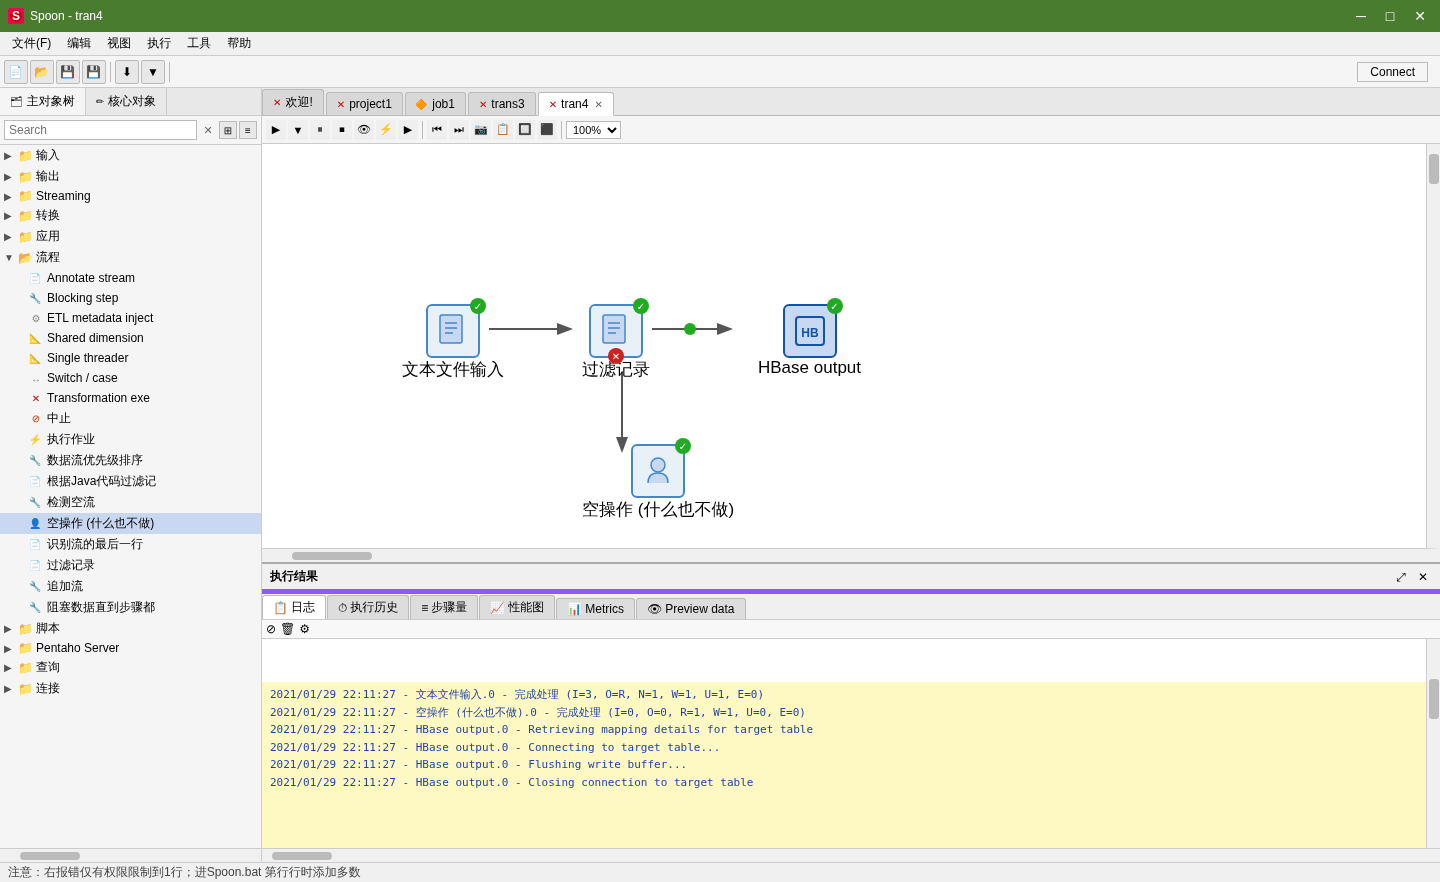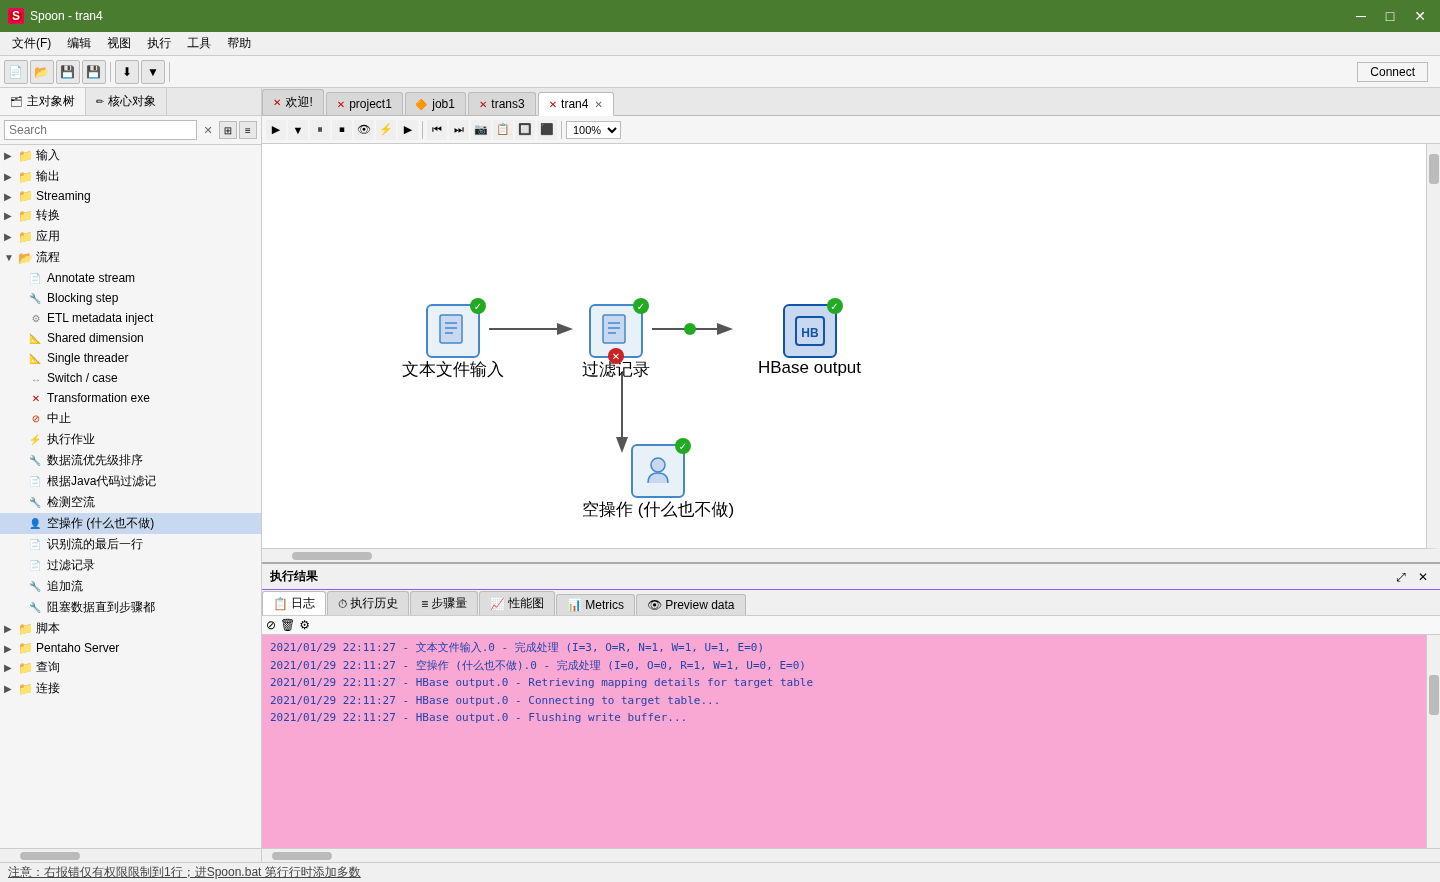--- a/index.html
+++ b/index.html
@@ -214,21 +214,21 @@
       display: flex;
       flex-direction: column;
       background: white;
       flex-shrink: 0;
     }
     .bottom-panel-header {
       display: flex;
       align-items: center;
       padding: 4px 8px;
       background: #f0f0f0;
-      border-bottom: 1px solid #8b5cf6;
+      border-bottom: 5px solid #8b5cf6;
       justify-content: space-between;
     }
     .bottom-panel-title { font-weight: bold; font-size: 12px; }
     .bottom-panel-controls { display: flex; gap: 4px; }
     .bottom-ctrl-btn { font-size: 12px; cursor: pointer; padding: 1px 4px; }
 
     .bottom-tabs {
       display: flex;
       background: #f0f0f0;
       border-bottom: 1px solid #ccc;
@@ -245,21 +245,22 @@
       font-size: 11px;
       margin-right: 1px;
       border-radius: 3px 3px 0 0;
     }
     .bottom-tab.active { background: white; }
 
     .log-area {
       flex: 1;
       overflow-y: auto;
       padding: 4px 8px;
-      background: #f9a8d4;
+      background: #fef9c3;
+      margin-top: 43px;
     }
     .log-line { color: #2244aa; font-size: 11px; line-height: 1.6; font-family: monospace; }
 
     .log-toolbar {
       display: flex;
       align-items: center;
       padding: 2px 4px;
       gap: 4px;
       border-bottom: 1px solid #ccc;
       background: #f8f8f8;
@@ -278,21 +279,20 @@
     .status-bar {
       background: #f0f0f0;
       height: 20px;
       border-top: 1px solid #ccc;
       display: flex;
       align-items: center;
       padding: 0 8px;
       font-size: 11px;
       color: #444;
       flex-shrink: 0;
-      text-decoration: underline;
     }
 
     
     .node {
       position: absolute;
       display: flex;
       flex-direction: column;
       align-items: center;
       cursor: pointer;
     }
@@ -719,20 +719,21 @@
           <span class="log-tool-btn">⚙</span>
         </div>
 
         <div style="display:flex;flex:1;overflow:hidden;">
           <div class="log-area">
             <div class="log-line">2021/01/29 22:11:27 - 文本文件输入.0 - 完成处理 (I=3, O=R, N=1, W=1, U=1, E=0)</div>
             <div class="log-line">2021/01/29 22:11:27 - 空操作 (什么也不做).0 - 完成处理 (I=0, O=0, R=1, W=1, U=0, E=0)</div>
             <div class="log-line">2021/01/29 22:11:27 - HBase output.0 - Retrieving mapping details for target table</div>
             <div class="log-line">2021/01/29 22:11:27 - HBase output.0 - Connecting to target table...</div>
             <div class="log-line">2021/01/29 22:11:27 - HBase output.0 - Flushing write buffer...</div>
+            <div class="log-line">2021/01/29 22:11:27 - HBase output.0 - Closing connection to target table</div>
           </div>
 
           <div style="width:14px; background:#f0f0f0; border-left:1px solid #ccc; display:flex; flex-direction:column; align-items:center;">
             <div style="width:10px; height:40px; background:#bbb; border-radius:3px; margin-top:40px;"></div>
           </div>
         </div>
 
         <div style="height:14px; background:#f0f0f0; border-top:1px solid #ccc;">
           <div style="width:60px; height:8px; background:#bbb; border-radius:4px; margin:3px 0 0 10px;"></div>
         </div>

